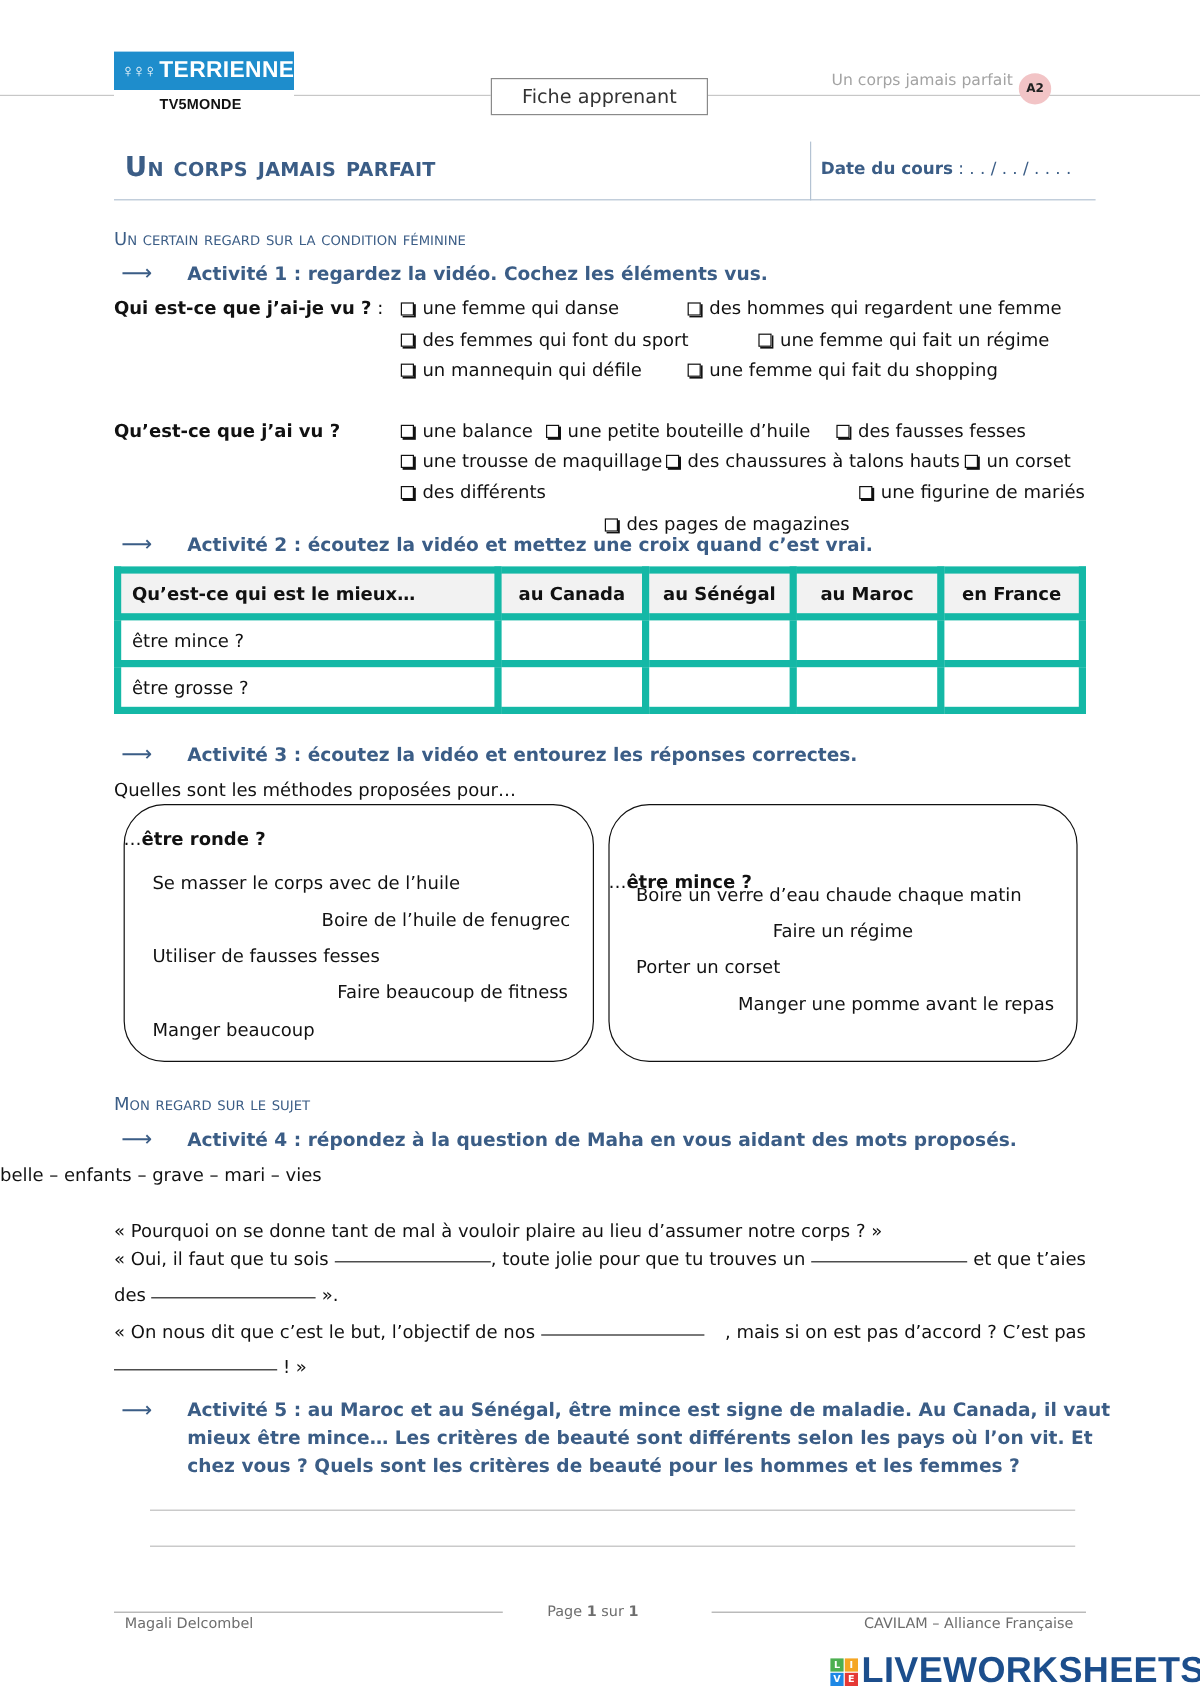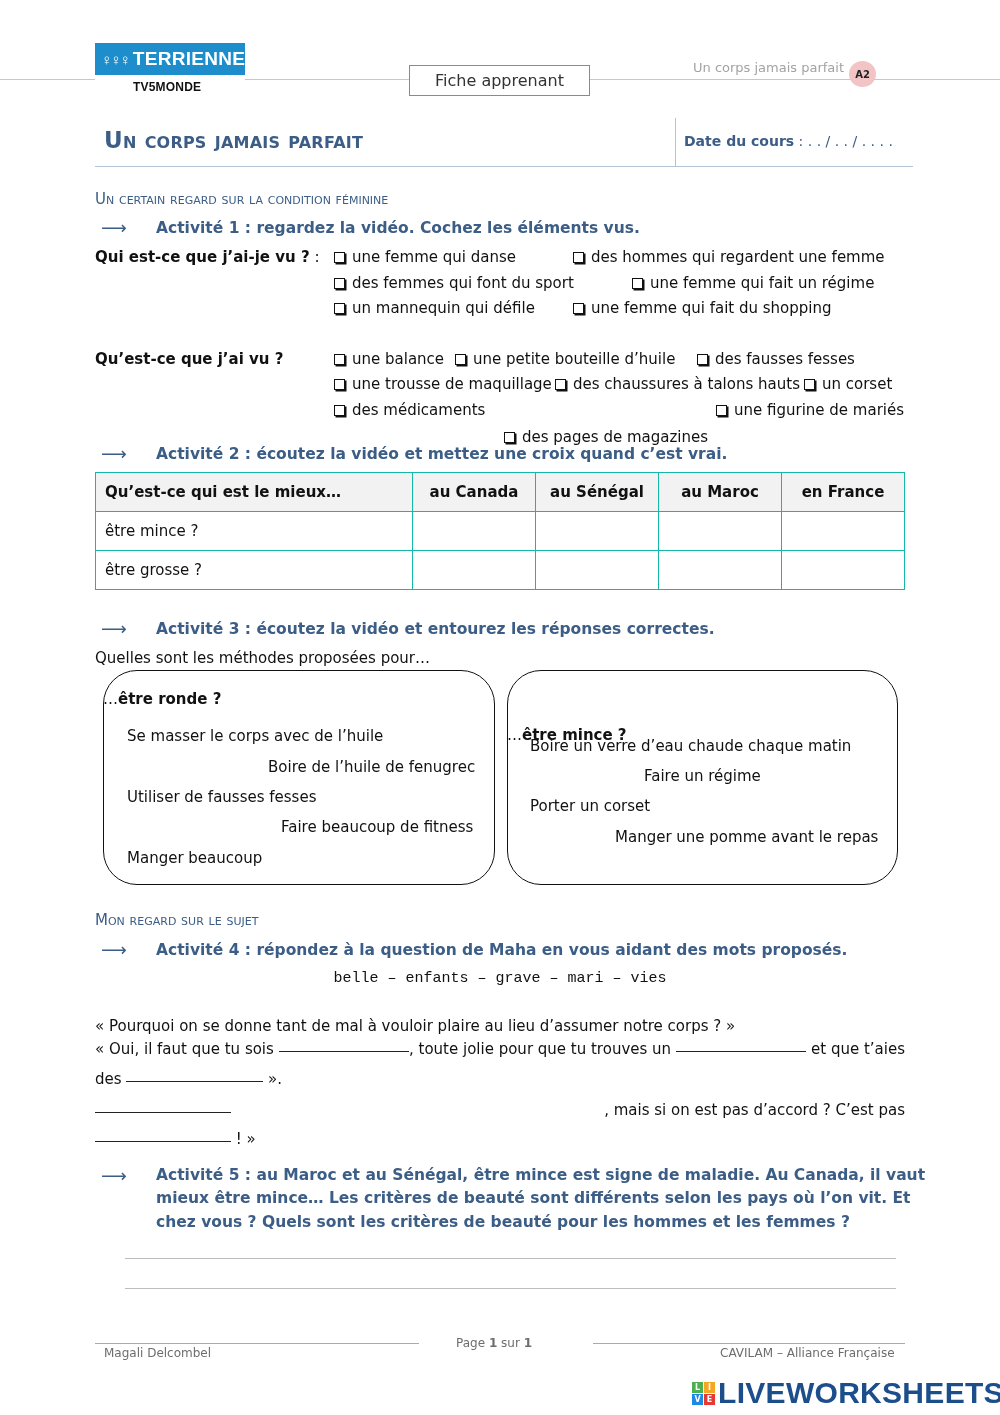--- a/index.html
+++ b/index.html
@@ -19,21 +19,21 @@
   .date { left: 684px; top: 133px; font-size: 14px; color: #3b5d86; }
   .date b { font-weight: bold; }
   .section { font-size: 15px; color: #3b5d86; font-variant: small-caps; }
   .act { font-size: 15.5px; font-weight: bold; color: #3b5d86; }
   .arrow { font-size: 18px; color: #3b5d86; }
   .q-label { font-size: 15px; font-weight: bold; }
   .opt { font-size: 15px; white-space: nowrap; }
   .box { display: inline-block; width: 11px; height: 11px; border: 1.5px solid #111; box-shadow: 1.5px 1.5px 0 #111; margin-right: 7px; vertical-align: -1px; }
   
   table.grid { position: absolute; left: 95px; top: 472px; width: 810px; border-collapse: collapse; font-size: 15px; }
-  table.grid td, table.grid th { border: 1px solid #14b8a6; height: 39px; padding: 0 9px; }
+  table.grid td, table.grid th { border: 6px solid #14b8a6; height: 39px; padding: 0 9px; }
   table.grid th { background: #f2f2f2; font-weight: bold; text-align: center; }
   table.grid th:first-child { text-align: left; }
   
   .rbox { border: 1.5px solid #111; border-radius: 34px; }
   .rtitle { font-size: 15px; text-align: left; }
   .rtitle b { font-weight: bold; }
   .item { font-size: 15px; white-space: nowrap; }
   .para { font-size: 15px; white-space: nowrap; }
   .blank { display: inline-block; border-bottom: 1px solid #222; vertical-align: baseline; height: 12px; }
   .answer-line { left: 125px; width: 771px; height: 1px; background: #bdbdbd; }
@@ -82,21 +82,21 @@
 <div class="abs opt" style="left:573px;top:299px;"><span class="box"></span><span>une femme qui fait du shopping</span></div>
 
 <div class="abs q-label" style="left:95px;top:350px;">Qu’est-ce que j’ai vu ?</div>
 
 <div class="abs opt" style="left:334px;top:350px;"><span class="box"></span><span>une balance</span></div>
 <div class="abs opt" style="left:455px;top:350px;"><span class="box"></span><span>une petite bouteille d’huile</span></div>
 <div class="abs opt" style="left:697px;top:350px;"><span class="box"></span><span>des fausses fesses</span></div>
 <div class="abs opt" style="left:334px;top:375px;"><span class="box"></span><span>une trousse de maquillage</span></div>
 <div class="abs opt" style="left:555px;top:375px;"><span class="box"></span><span>des chaussures à talons hauts</span></div>
 <div class="abs opt" style="left:804px;top:375px;"><span class="box"></span><span>un corset</span></div>
-<div class="abs opt" style="left:334px;top:401px;"><span class="box"></span><span>des médicaments</span></div>
+<div class="abs opt" style="left:334px;top:401px;"><span class="box"></span><span>des différents</span></div>
 <div class="abs opt" style="left:504px;top:401px;margin-top:27px;"><span class="box"></span><span>des pages de magazines</span></div>
 <div class="abs opt" style="left:716px;top:401px;"><span class="box"></span><span>une figurine de mariés</span></div>
 
 <div class="abs arrow" style="left:101px;top:443px;">⟶</div>
 <div class="abs act" style="left:156px;top:445px;">Activité 2 : écoutez la vidéo et mettez une croix quand c’est vrai.</div>
 
 <table class="grid">
   <tbody>
       <tr>
     <th style="width:317px">Qu’est-ce qui est le mieux…</th>
@@ -138,36 +138,37 @@
 <div class="abs rtitle" style="left:507px;top:690px;width:391px;margin-top:36px;"><span>…</span><b>être mince ?</b></div>
 <div class="abs item" style="left:530px;top:737px;">Boire un verre d’eau chaude chaque matin</div>
 <div class="abs item" style="left:644px;top:767px;">Faire un régime</div>
 <div class="abs item" style="left:530px;top:797px;">Porter un corset</div>
 <div class="abs item" style="left:615px;top:828px;">Manger une pomme avant le repas</div>
 
 <div class="abs section" style="left:95px;top:911px;">Mon regard sur le sujet</div>
 
 <div class="abs arrow" style="left:101px;top:939px;">⟶</div>
 <div class="abs act" style="left:156px;top:941px;">Activité 4 : répondez à la question de Maha en vous aidant des mots proposés.</div>
-<div class="abs para" style="left:0;width:1000px;text-align:center;top:970px;font-family:Liberation Mono, monospace;">belle – enfants – grave – mari – vies</div>
+<div class="abs para" style="left:0;width:1000px;top:970px;">belle – enfants – grave – mari – vies</div>
 
 <div class="abs para" style="left:95px;top:1017px;">« Pourquoi on se donne tant de mal à vouloir plaire au lieu d’assumer notre corps ? »</div>
 <div class="abs para" style="left:95px;top:1040px;width:810px;display:flex;">
   <span style="white-space:pre">« Oui, il faut que tu sois </span>
   <span class="blank" style="width:136px;"></span>
   <span style="white-space:pre">, toute jolie pour que tu trouves un </span>
   <span class="blank" style="width:136px;"></span>
   <span style="white-space:pre;margin-left:auto"> et que t’aies</span>
 </div>
 <div class="abs para" style="left:95px;top:1070px;display:flex;">
   <span style="white-space:pre">des </span>
   <span class="blank" style="width:137px;"></span>
   <span style="white-space:pre"> ».</span>
 </div>
 <div class="abs para" style="left:95px;top:1101px;width:810px;display:flex;">
+  <span style="white-space:pre">« On nous dit que c’est le but, l’objectif de nos </span>
   <span class="blank" style="width:136px;"></span>
   <span style="white-space:pre;margin-left:auto">, mais si on est pas d’accord ? C’est pas</span>
 </div>
 <div class="abs para" style="left:95px;top:1130px;display:flex;">
   <span class="blank" style="width:136px;"></span>
   <span style="white-space:pre"> ! »</span>
 </div>
 
 <div class="abs arrow" style="left:101px;top:1165px;">⟶</div>
 <div class="abs act" style="left:156px;top:1166px;width:745px;text-align:justify;text-align-last:justify;white-space:nowrap;">Activité 5 : au Maroc et au Sénégal, être mince est signe de maladie. Au Canada, il vaut</div>

